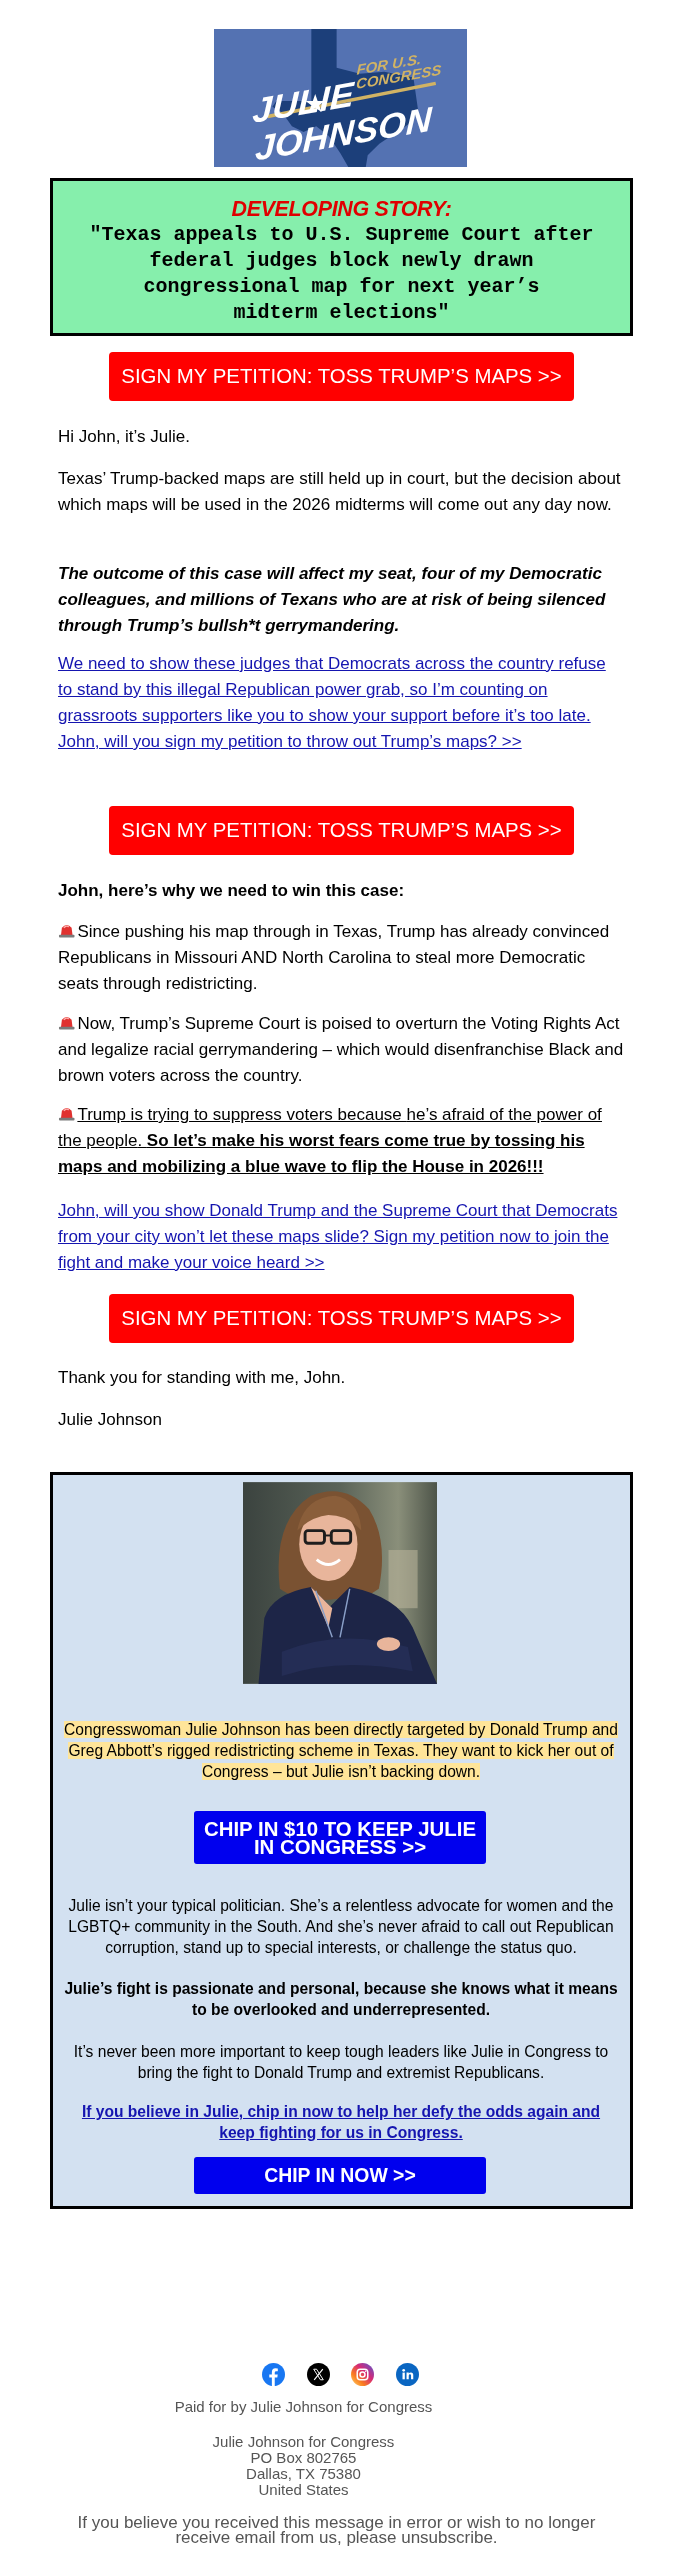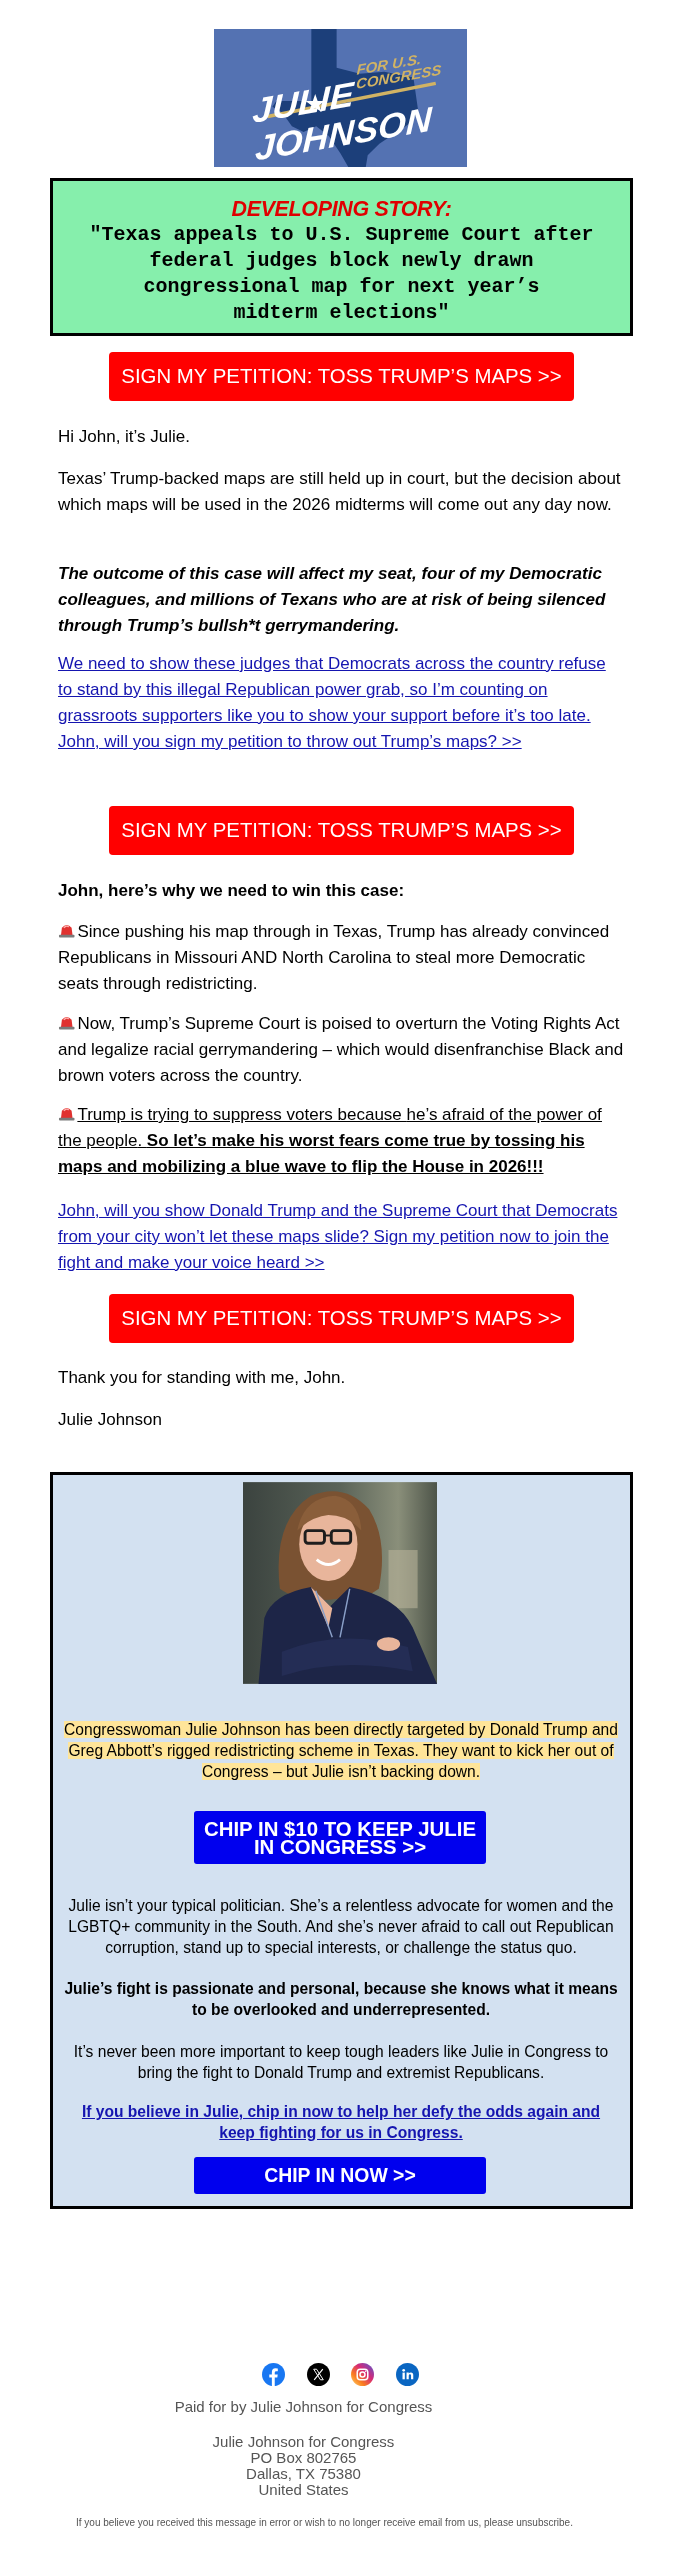--- a/index.html
+++ b/index.html
@@ -126,23 +126,23 @@
     }
     .social a { display: block; width: 23px; height: 23px; cursor: pointer; }
     .social svg { display: block; width: 23px; height: 23px; }
     .footer-text {
       left: 0; width: 607px; text-align: center;
       color: #555555;
       font-size: 15px;
       line-height: 16px;
     }
     .footer-small {
-      left: 52px; width: 545px; text-align: center;
+      left: 64px; width: 545px; text-align: center;
       color: #555555;
-      font-size: 10px;
+      font-size: 17px;
       line-height: 14.6px;
     }
   </style>
 </head>
 <body>
 
 <div class="abs logo">
   <svg viewBox="0 0 260 142" xmlns="http://www.w3.org/2000/svg">
     <rect width="260" height="142" fill="#5472b2"></rect>
 

